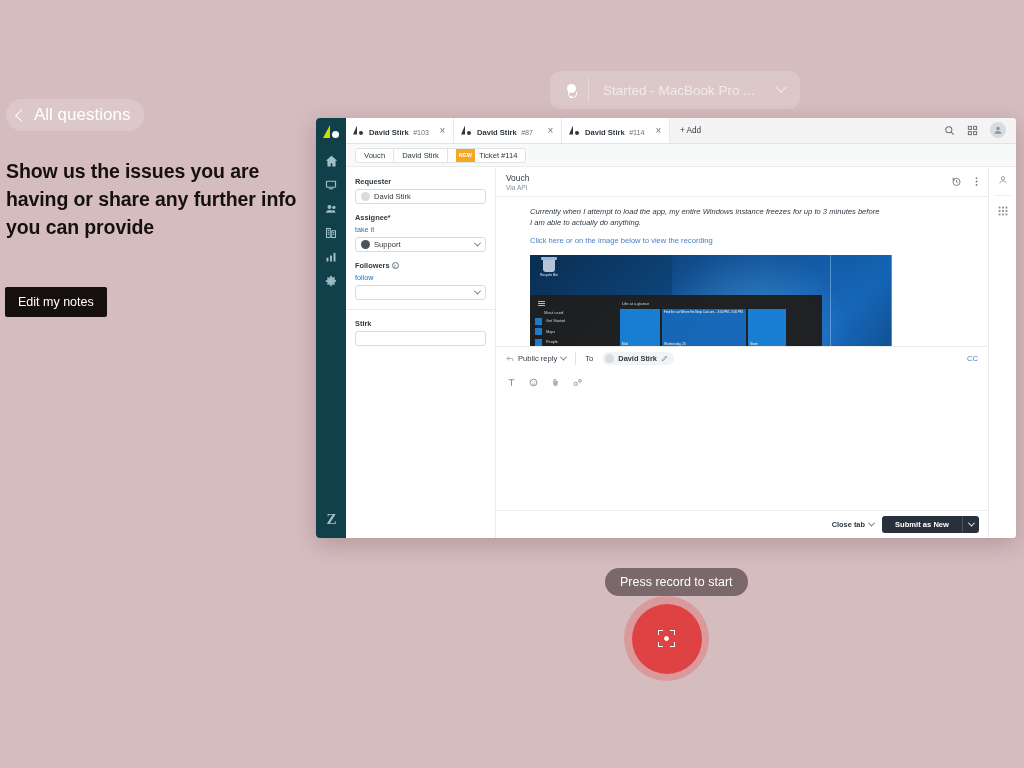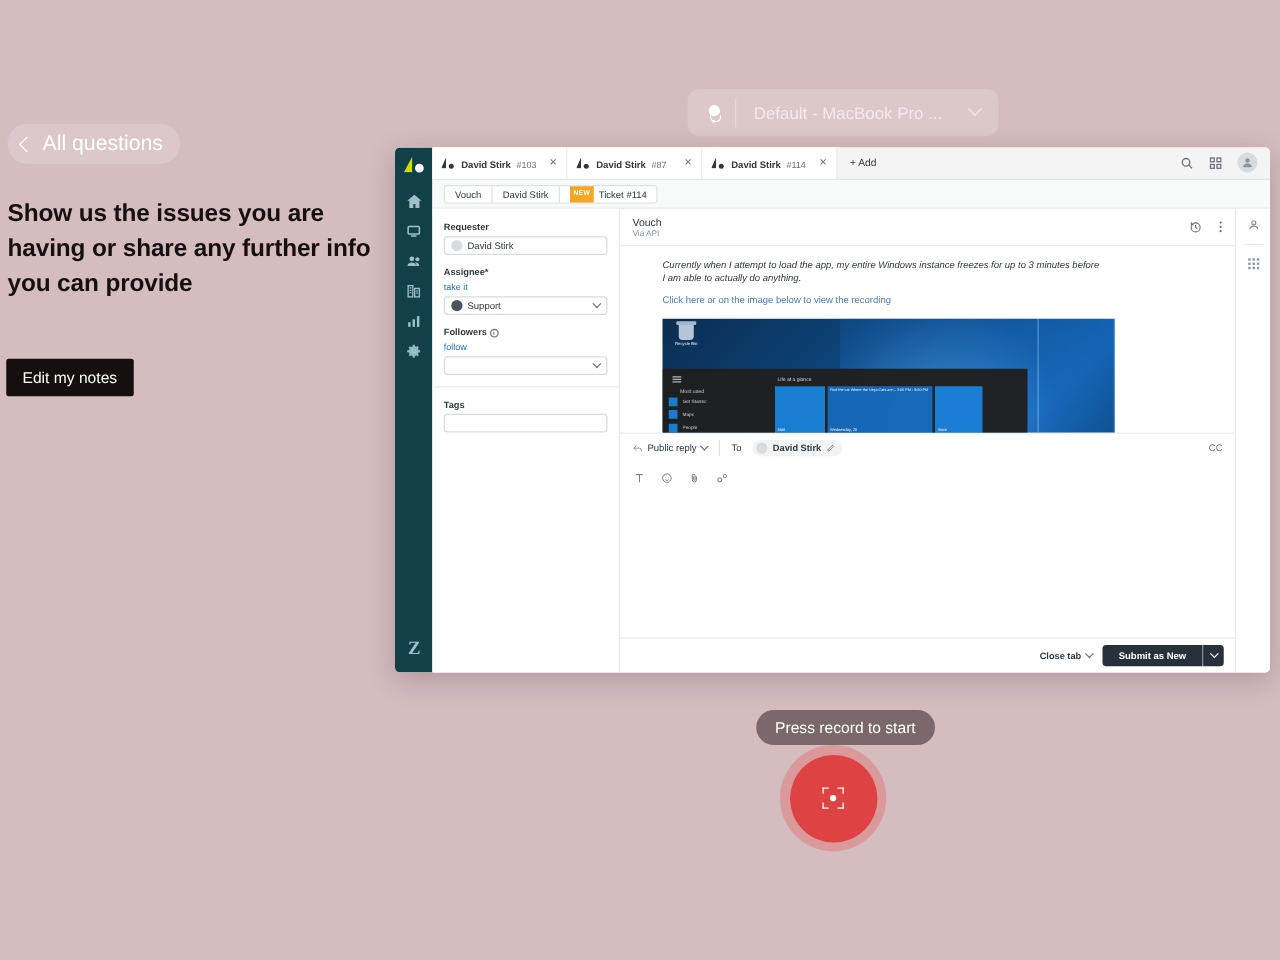--- a/index.html
+++ b/index.html
@@ -238,21 +238,21 @@
   <button class="edit-notes-btn">Edit my notes</button>
 
   <div class="mic-bar">
     <div class="mic-btn">
       <span class="mic-glyph">
           <i class="mic-stem"></i>
         </span>
     </div>
     <div class="mic-sep"></div>
     <div class="mic-label">
-      <span>Default - MacBook Pro ...</span>
+      <span>Started - MacBook Pro ...</span>
       <span class="chev-down"></span>
     </div>
   </div>
 
   <div class="zd-window">
 
     <div class="zd-rail">
       <div class="rail-logo">
           <i class="t1"></i>
           <i class="t2"></i>
@@ -404,21 +404,21 @@
             </span>
             <span class="fld-link">follow</span>
           </div>
           <div class="fld-box sel">
             <span></span>
             <span class="caret"></span>
           </div>
 
           <div class="hr-sep"></div>
 
-          <div class="fld-label">Tags</div>
+          <div class="fld-label">Stirk</div>
           <div class="fld-box">
             <span></span>
           </div>
         </div>
 
         <div class="zd-center">
 
           <div class="conv-head">
             <div class="conv-from">
               <div class="conv-name">Vouch</div>

